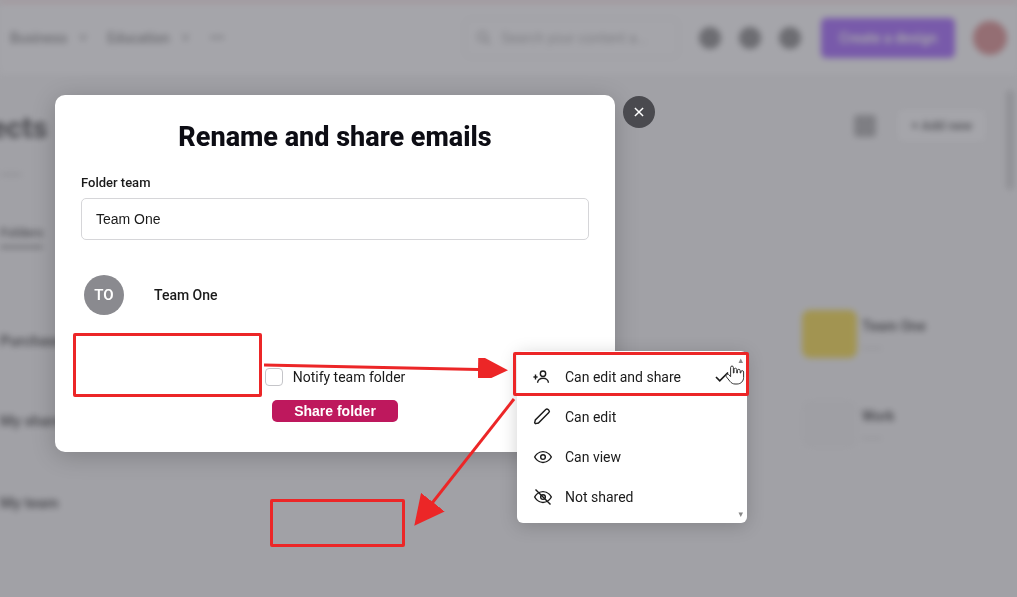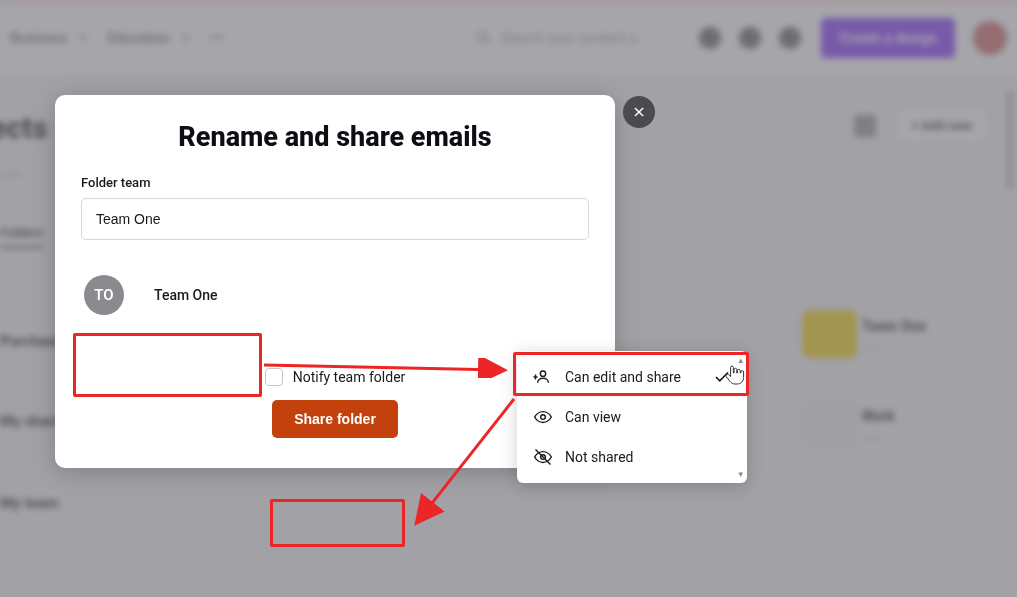--- a/index.html
+++ b/index.html
@@ -39,21 +39,21 @@
     .label { font-size:13px; font-weight:500; color:#1a1a1a; margin-bottom:8px; display:block; }
     .input { width:100%; height:42px; border:1px solid #d6d6d9; border-radius:5px; padding:0 14px; font-size:14px; color:#1a1a1a; outline:none; }
     .input::placeholder { color:#97979c; }
     .section-gap { height:20px; }
     .team-chip { display:flex; align-items:center; gap:30px; margin-top:12px; padding:3px 0 3px 3px; }
     .team-badge { width:40px; height:40px; border-radius:50%; background:#8a8a8f; color:#fff; font-size:15px; font-weight:600; display:flex; align-items:center; justify-content:center; }
     .team-name { font-size:14px; font-weight:500; color:#1a1a1a; }
     .notify-row { display:flex; align-items:center; justify-content:center; gap:10px; margin-top:50px; }
     .checkbox { width:18px; height:18px; border:1.5px solid #c5c5c9; border-radius:4px; background:#fff; }
     .notify-label { font-size:14px; color:#1a1a1a; }
-    .share-btn { display:block; margin:14px auto 0 auto; background:#c2410c; color:#fff; border:none; border-radius:5px; padding:11px 22px; font-size:14px; font-weight:700; cursor:pointer; }
+    .share-btn { display:block; margin:14px auto 0 auto; background:#be185d; color:#fff; border:none; border-radius:5px; padding:3px 22px; font-size:14px; font-weight:700; cursor:pointer; }
 
     
     .close-btn { position:absolute; top:96px; left:623px; width:32px; height:32px; border-radius:50%; background:#4a4a4f; color:#fff; display:flex; align-items:center; justify-content:center; cursor:pointer; }
 
     
     .dropdown { position:absolute; top:351px; left:517px; width:230px; background:#fff; border-radius:6px; box-shadow:0 3px 18px rgba(0,0,0,0.18); padding:6px 0; }
     .dd-item { display:flex; align-items:center; gap:12px; padding:10px 16px; font-size:14px; color:#1a1a1a; cursor:pointer; position:relative; }
     .dd-item svg.lead { width:20px; height:20px; flex-shrink:0; }
     .dd-item .check { margin-left:auto; }
     .dd-scroll-up { position:absolute; right:4px; top:4px; font-size:9px; color:#888; }
@@ -151,20 +151,26 @@
         <path d="M5.5 19c0-3.2 3-5.5 6.5-5.5s6.5 2.3 6.5 5.5"></path>
       <line x1="3" y1="9" x2="3" y2="15"></line>
         <line x1="0.5" y1="12" x2="5.5" y2="12"></line>
     </svg>
     <span>Can edit and share</span>
     <svg class="check" width="18" height="18" viewBox="0 0 24 24" fill="none" stroke="#1a1a1a" stroke-width="2.2">
         <polyline points="4 12 9 17 20 6"></polyline>
       </svg>
   </div>
 
+  <div class="dd-item">
+    <svg class="lead" viewBox="0 0 24 24" fill="none" stroke="#1a1a1a" stroke-width="1.7">
+      <path d="M3 20l3.5-.8L19 6.7a2 2 0 0 0 0-2.8l-.9-.9a2 2 0 0 0-2.8 0L2.8 15.5 2 19z"></path>
+    </svg>
+    <span>Can edit</span>
+  </div>
 
   <div class="dd-item">
     <svg class="lead" viewBox="0 0 24 24" fill="none" stroke="#1a1a1a" stroke-width="1.7">
       <path d="M2 12s3.5-6.5 10-6.5S22 12 22 12s-3.5 6.5-10 6.5S2 12 2 12z"></path>
         <circle cx="12" cy="12" r="2.8"></circle>
     </svg>
     <span>Can view</span>
   </div>
 
   <div class="dd-item">

